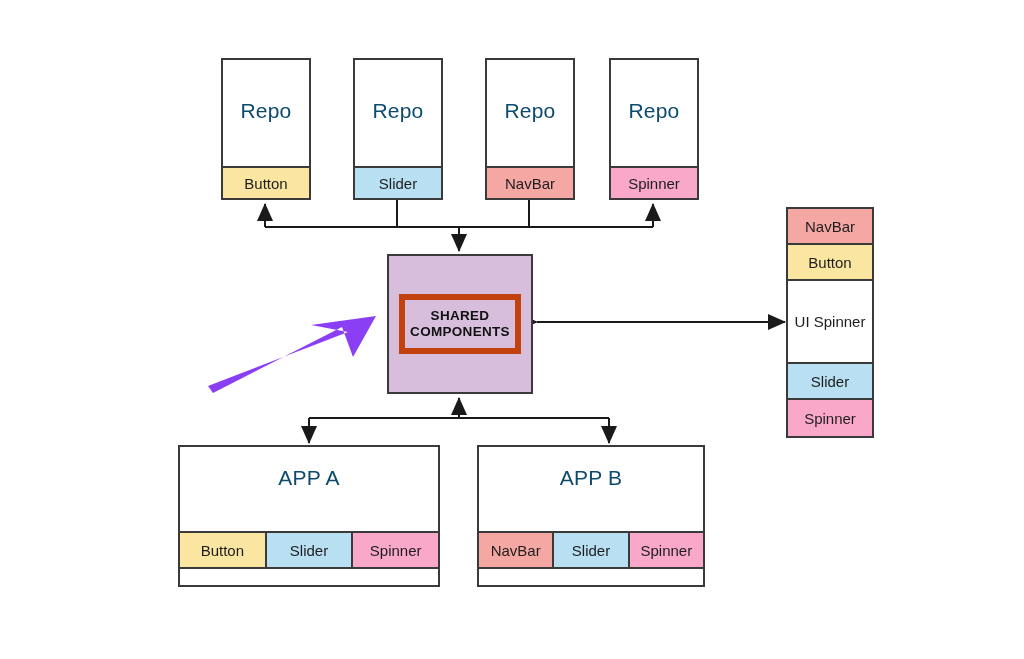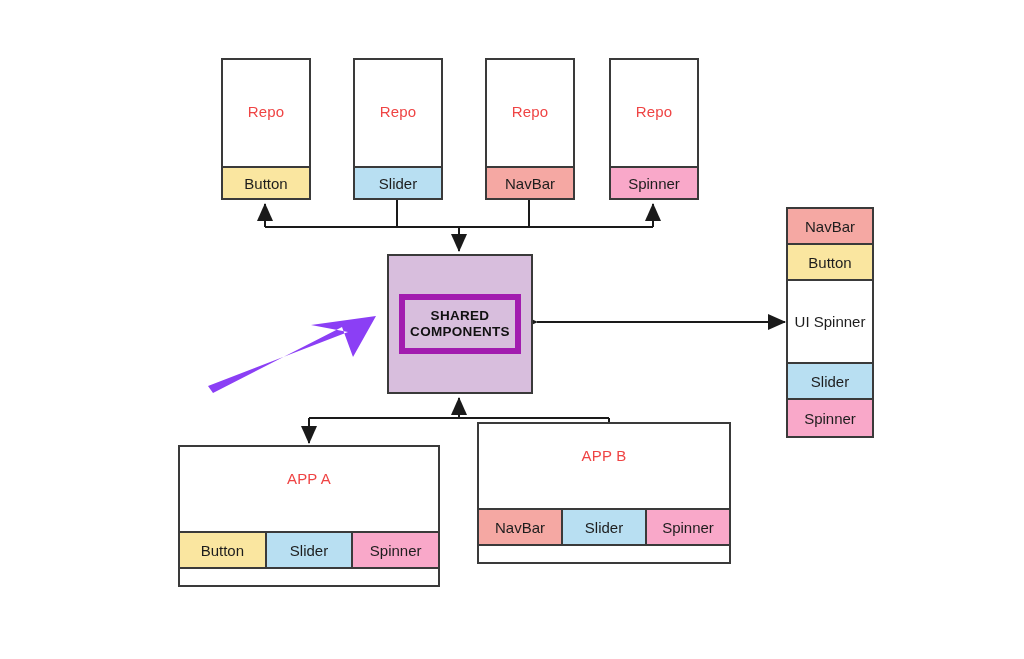--- a/index.html
+++ b/index.html
@@ -27,23 +27,23 @@
     border: 2px solid #3a3a3a;
     background: #ffffff;
     display: flex;
     flex-direction: column;
   }
   .node-title {
     flex: 1 1 auto;
     display: flex;
     align-items: center;
     justify-content: center;
-    font-size: 15px;
+    font-size: 21px;
     letter-spacing: .2px;
-    color: #ef4444;
+    color: #0c4a6e;
   }
   .band {
     box-sizing: border-box;
     border-top: 2px solid #3a3a3a;
     display: flex;
     align-items: center;
     justify-content: center;
     font-size: 15px;
     color: #1d1d1d;
   }
@@ -66,21 +66,21 @@
   .uilib .seg.body { flex: 1 1 auto; background: #ffffff; }
 
   
   .shared {
     background: #d8bedd;
     align-items: center;
     justify-content: center;
   }
   .shared-highlight {
     box-sizing: border-box;
-    border: 6px solid #a21caf;
+    border: 6px solid #c2410c;
     background: transparent;
     width: 122px;
     height: 60px;
     display: flex;
     align-items: center;
     justify-content: center;
     text-align: center;
     font-size: 13.5px;
     font-weight: bold;
     line-height: 1.22;
@@ -201,21 +201,21 @@
     <div class="node-title">APP A</div>
     <div class="spacer"></div>
     <div class="comp-row">
       <div class="comp" style="background:#fae6a0;">Button</div>
       <div class="comp" style="background:#b8dff2;">Slider</div>
       <div class="comp last" style="background:#f9a8c9;">Spinner</div>
     </div>
     <div class="foot"></div>
   </div>
 
-  <div class="node app" style="left:477px; top:422px; width:254px; height:142px;">
+  <div class="node app" style="left:477px; top:445px; width:228px; height:142px;">
     <div class="node-title">APP B</div>
     <div class="spacer"></div>
     <div class="comp-row">
       <div class="comp" style="background:#f5a8a3;">NavBar</div>
       <div class="comp" style="background:#b8dff2;">Slider</div>
       <div class="comp last" style="background:#f9a8c9;">Spinner</div>
     </div>
     <div class="foot"></div>
   </div>
 

